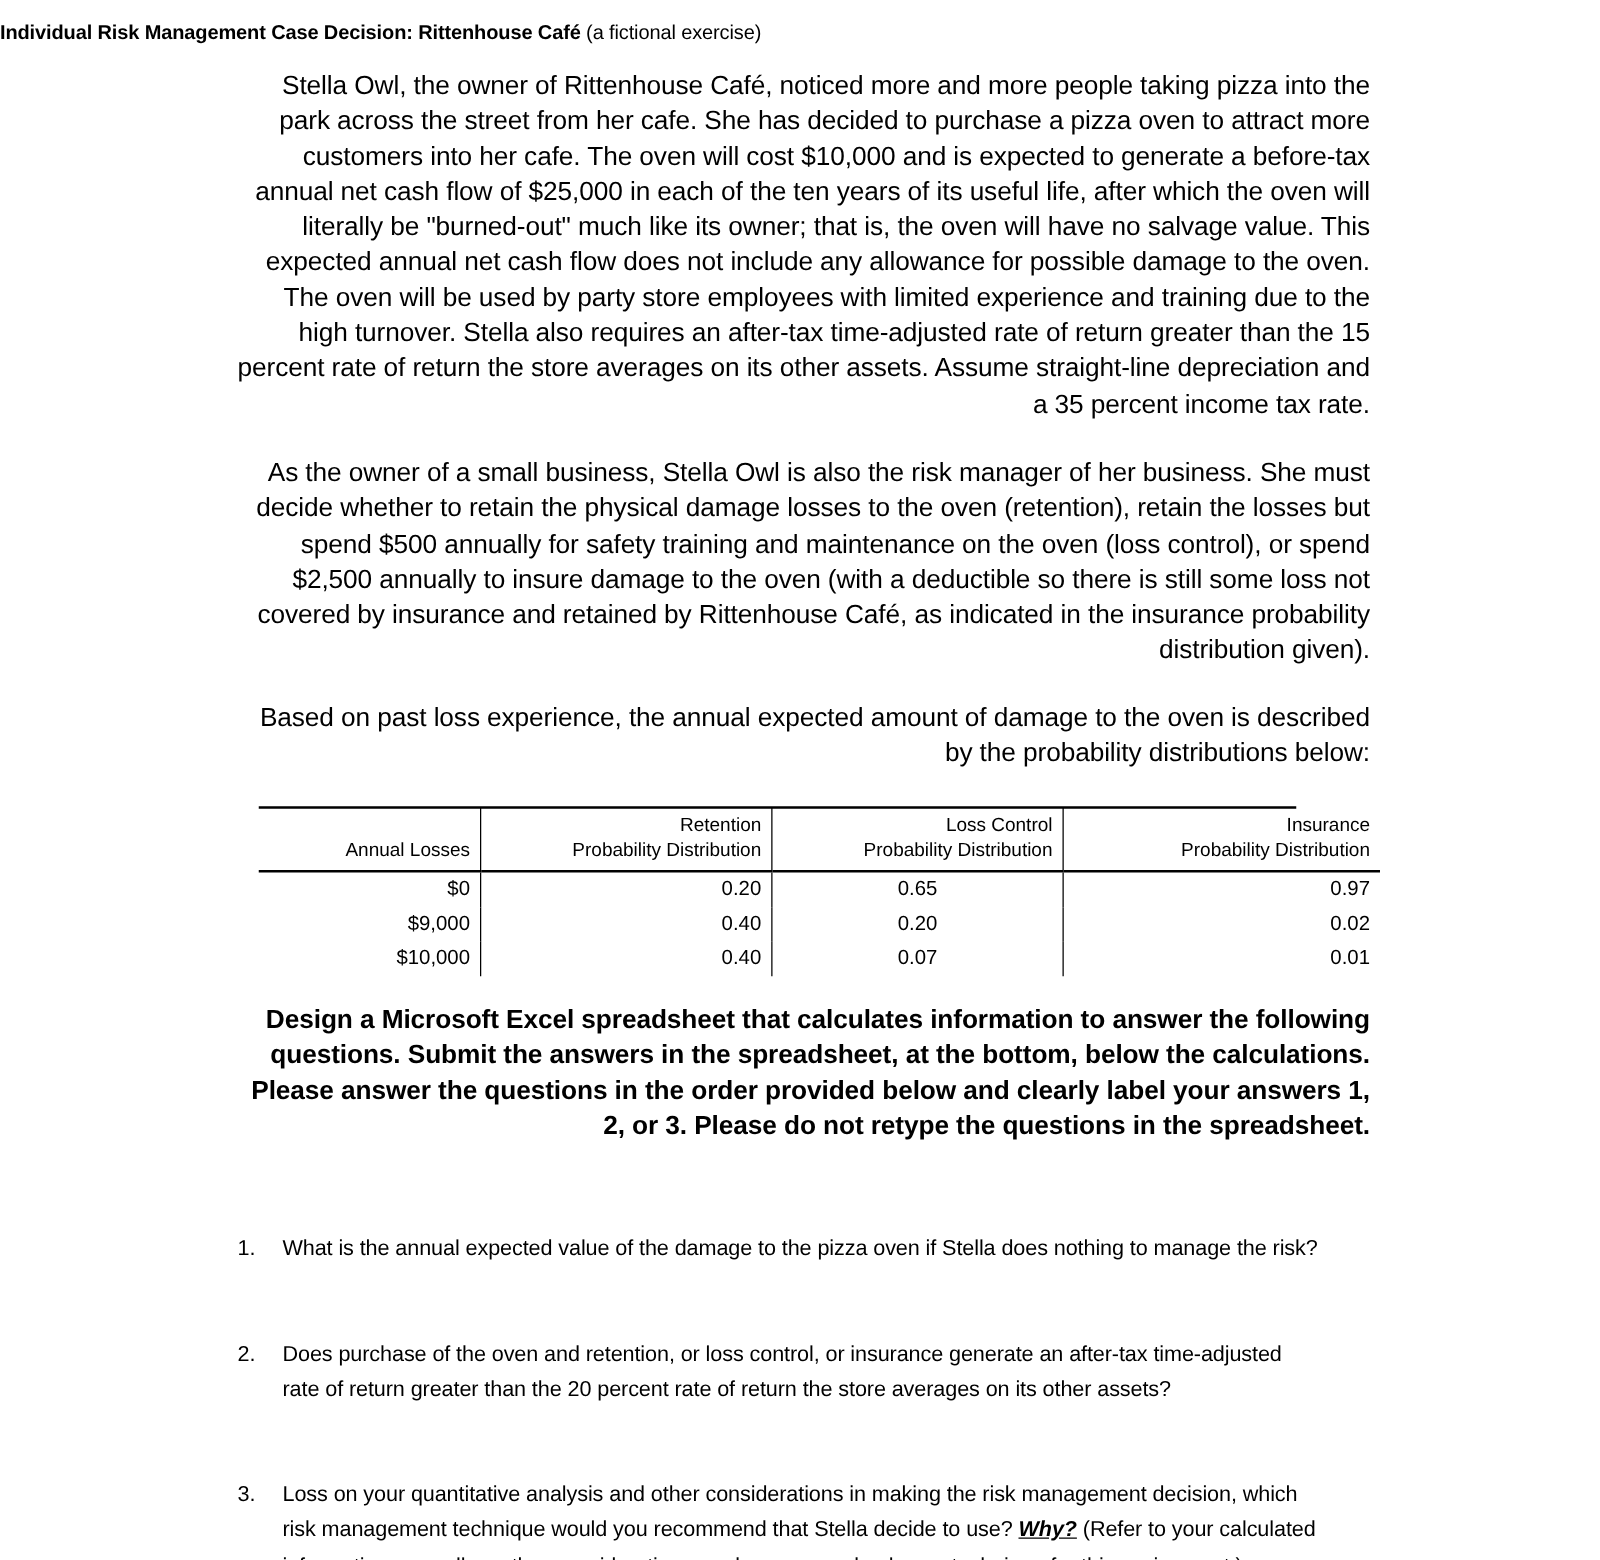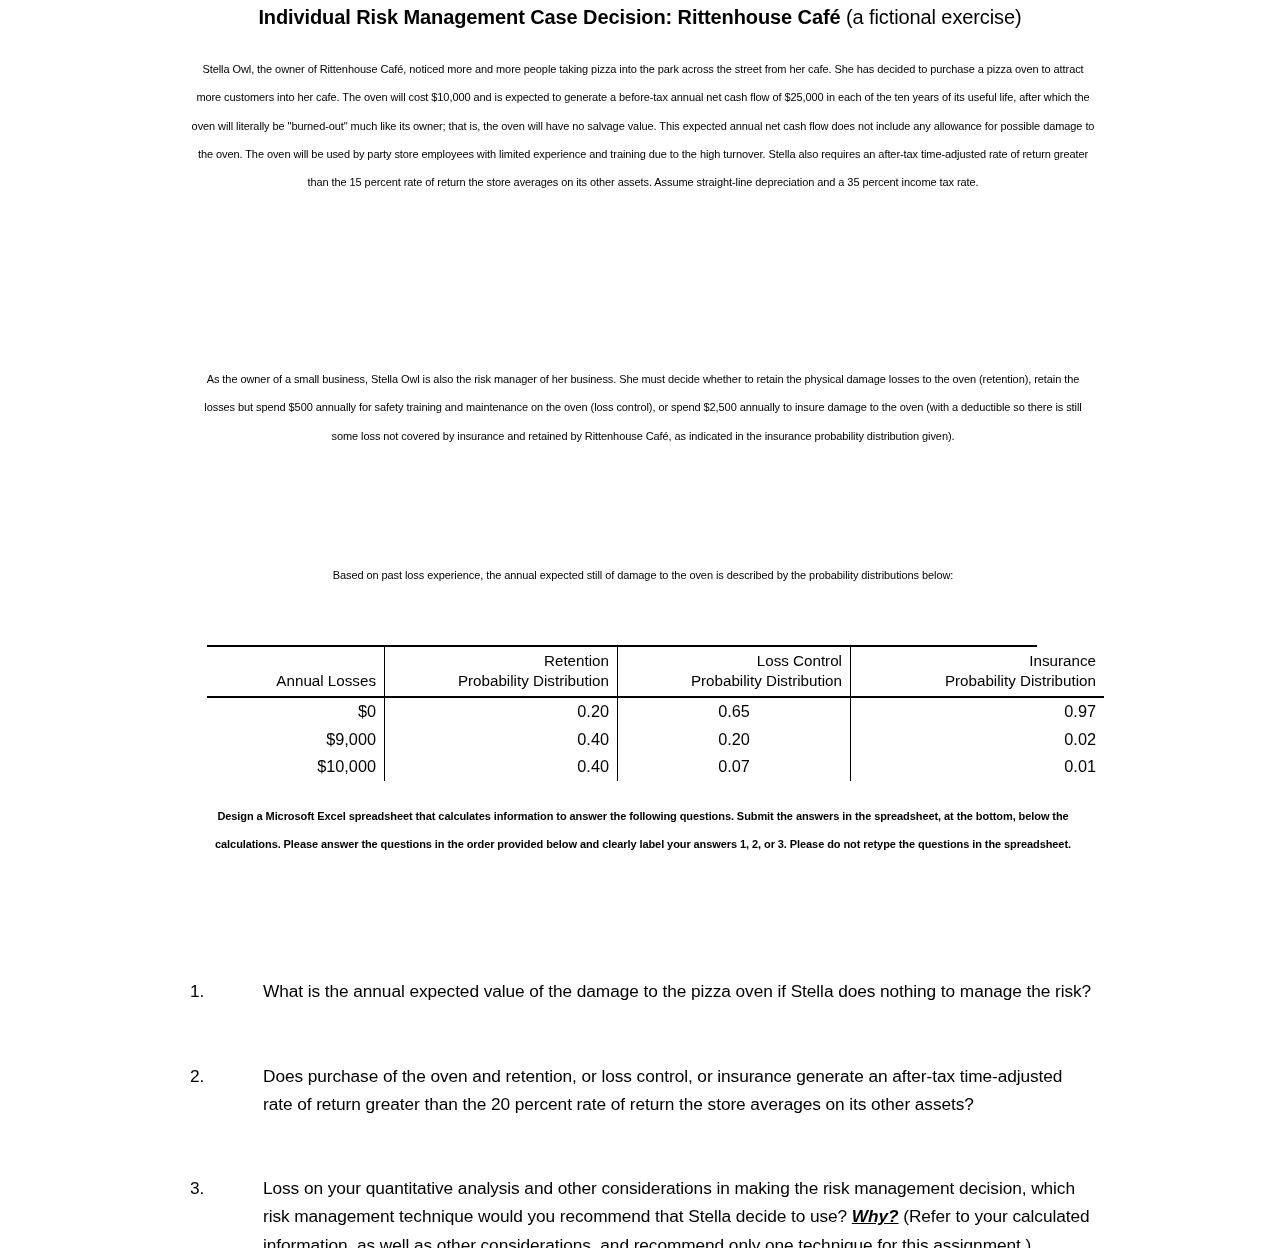--- a/index.html
+++ b/index.html
@@ -17,33 +17,32 @@
   .page {
     position: relative;
     width: 1280px;
     height: 1248px;
     box-sizing: border-box;
     padding: 0;
   }
 
   
   .doc-title {
-    text-align: center;
-    font-size: 20px;
+    font-size: 16px;
     line-height: 1.5;
     margin: 0;
-    padding-top: 2px;
+    padding-top: 15px;
     letter-spacing: -0.1px;
   }
   .doc-title .t-bold { font-weight: bold; }
   .doc-title .t-reg  { font-weight: normal; }
   .para {
-    font-size: 11px;
+    font-size: 21px;
     line-height: 28.3px;
-    text-align: center;
+    text-align: right;
     margin: 0;
     width: 906px;
     letter-spacing: -0.08px;
   }
   .para.p1 { position: absolute; left: 190px; top: 55px; }
   .para.p2 { position: absolute; left: 190px; top: 365px; }
   .para.p3 { position: absolute; left: 190px; top: 561px; }
   .para.p4 {
     position: absolute; left: 190px; top: 802px;
     font-weight: bold;
@@ -116,41 +115,41 @@
   .qnum {
     position: absolute;
     left: 0;
     top: 0;
     width: 60px;
     font-size: 17.3px;
     line-height: 28.3px;
     text-align: left;
   }
   .qtext {
-    margin-left: 73px;
+    margin-left: 36px;
     font-size: 17.3px;
     line-height: 28.3px;
     text-align: left;
     width: 830px;
     letter-spacing: -0.08px;
   }
   .bi { font-weight: bold; font-style: italic; text-decoration: underline; }
 </style>
 </head>
 <body>
 
 <div class="page">
 
   <h1 class="doc-title"><span class="t-bold">Individual Risk Management Case Decision: Rittenhouse Café</span><span class="t-reg"> (a fictional exercise)</span></h1>
 
   <p class="para p1">Stella Owl, the owner of Rittenhouse Café, noticed more and more people taking pizza into the park across the street from her cafe.  She has decided to purchase a pizza oven to attract more customers into her cafe.  The oven will cost $10,000 and is expected to generate a before-tax annual net cash flow of $25,000 in each of the ten years of its useful life, after which the oven will literally be "burned-out" much like its owner; that is, the oven will have no salvage value.  This expected annual net cash flow does not include any allowance for possible damage to the oven.  The oven will be used by party store employees with limited experience and training due to the high turnover.  Stella also requires an after-tax time-adjusted rate of return greater than the 15 percent rate of return the store averages on its other assets.  Assume straight-line depreciation and a 35 percent income tax rate.</p>
 
   <p class="para p2">As the owner of a small business, Stella Owl is also the risk manager of her business.  She must decide whether to retain the physical damage losses to the oven (retention), retain the losses but spend $500 annually for safety training and maintenance on the oven (loss control), or spend $2,500 annually to insure damage to the oven (with a deductible so there is still some loss not covered by insurance and retained by Rittenhouse Café, as indicated in the insurance probability distribution given).</p>
 
-  <p class="para p3">Based on past loss experience, the annual expected still of damage to the oven is described by the probability distributions below:</p>
+  <p class="para p3">Based on past loss experience, the annual expected amount of damage to the oven is described by the probability distributions below:</p>
 
   <div class="table-topline"></div>
   <div class="loss-table-wrap">
     <table class="loss-table">
       <thead>
         <tr class="hdr-row">
           <th class="col-losses"><span>Annual Losses</span></th>
           <th class="col-ret"><span>Retention</span><br><span>Probability Distribution</span></th>
           <th class="col-lc"><span>Loss Control</span><br><span>Probability Distribution</span></th>
           <th class="col-ins"><span>Insurance</span><br><span>Probability Distribution</span></th>

